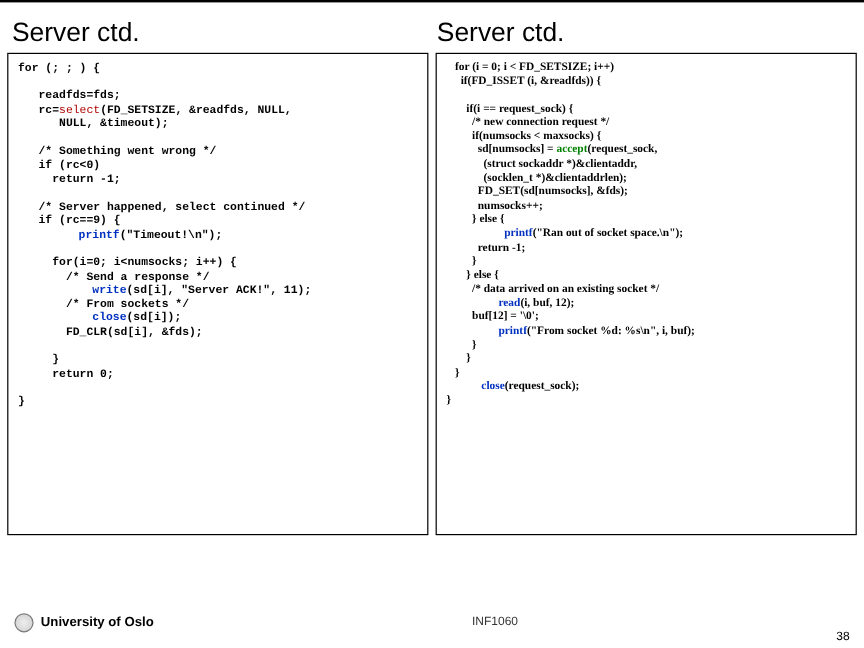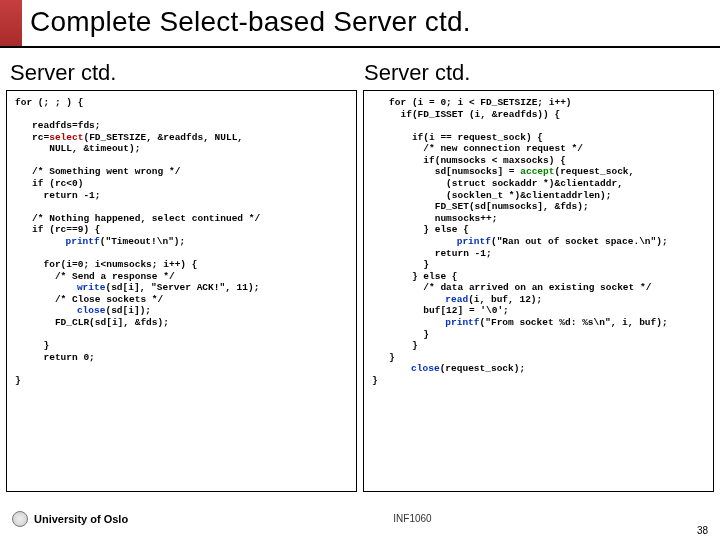--- a/index.html
+++ b/index.html
@@ -6,63 +6,62 @@
   html, body { width: 720px; height: 540px; background: #fff; font-family: Arial, Helvetica, sans-serif; color: #000; }
   .slide { width: 720px; height: 540px; position: relative; }
   .title-bar { display: flex; align-items: stretch; border-bottom: 2px solid #000; }
   .title-accent { width: 22px; background: linear-gradient(to bottom,#c63f3f,#a82b2b); }
   .title-text { font-size: 28px; padding: 6px 0 8px 8px; letter-spacing: 0.2px; }
   .sections { display: flex; gap: 0; margin: 12px 6px 0 6px; }
   .section { flex: 1; }
   .sec-head { font-size: 22px; margin: 0 0 4px 4px; }
   .codebox { border: 1px solid #000; padding: 6px 6px 6px 8px; font-family: "Courier New", Courier, monospace; font-size: 9.5px; line-height: 1.22; white-space: pre; height: 402px; overflow: hidden; }
   .left .codebox { margin-right: 3px; }
-  .right .codebox { margin-left: 3px; }
+  .right .codebox { margin-left: 3px; font-family: Liberation Serif, serif; }
   .footer { position: absolute; bottom: 4px; left: 0; right: 0; display: flex; align-items: center; justify-content: space-between; padding: 0 12px; font-size: 11px; text-align: right; }
   .footer .uni { display: flex; align-items: center; gap: 6px; font-weight: bold; }
   .seal { width: 16px; height: 16px; border-radius: 50%; border: 1px solid #777; background: radial-gradient(circle,#eee,#ccc); }
   .footer .mid { font-size: 10px; color: #333; }
   .footer .pg { font-size: 10px; margin-top: 24px; }
   .b { font-weight: bold; }
-  .fn-red   { color: #b00000; font-weight: bold; text-align: right; }
+  .fn-red   { color: #b00000; font-weight: normal; text-align: right; }
   .fn-blue  { color: #0030c0; font-weight: bold; padding-left: 22px; }
   .fn-green { color: #008000; font-weight: bold; }
   .str { font-weight: bold; }
 </style>
 </head>
 <body>
 <div class="slide">
 
   <div class="title-bar">
     <div class="title-accent"></div>
-    <div class="title-text">Complete Select-based Server ctd.</div>
   </div>
 
   <div class="sections">
 
     <div class="section left">
       <div class="sec-head">Server ctd.</div>
       <div class="codebox"><span class="b">for (; ; ) {</span>
 <span></span>
 <span class="b">   readfds=fds;</span>
 <span class="b"><span>   rc=</span><span class="fn-red">select</span><span>(FD_SETSIZE, &amp;readfds, NULL,</span></span>
 <span class="b">      NULL, &amp;timeout);</span>
 <span></span>
 <span class="b">   /* Something went wrong */</span>
 <span class="b">   if (rc&lt;0)</span>
 <span class="b">     return -1;</span>
 <span></span>
-<span class="b">   /* Nothing happened, select continued */</span>
+<span class="b">   /* Server happened, select continued */</span>
 <span class="b">   if (rc==9) {</span>
 <span class="b"><span>     </span><span class="fn-blue">printf</span><span class="str">("Timeout!\n");</span></span>
 <span></span>
 <span class="b">     for(i=0; i&lt;numsocks; i++) {</span>
 <span class="b">       /* Send a response */</span>
 <span class="b"><span>       </span><span class="fn-blue">write</span><span class="str">(sd[i], "Server ACK!", 11);</span></span>
-<span class="b">       /* Close sockets */</span>
+<span class="b">       /* From sockets */</span>
 <span class="b"><span>       </span><span class="fn-blue">close</span><span>(sd[i]);</span></span>
 <span class="b">       FD_CLR(sd[i], &amp;fds);</span>
 <span></span>
 <span class="b">     }</span>
 <span class="b">     return 0;</span>
 <span></span>
 <span class="b">}</span></div>
     </div>
 
     <div class="section right">

